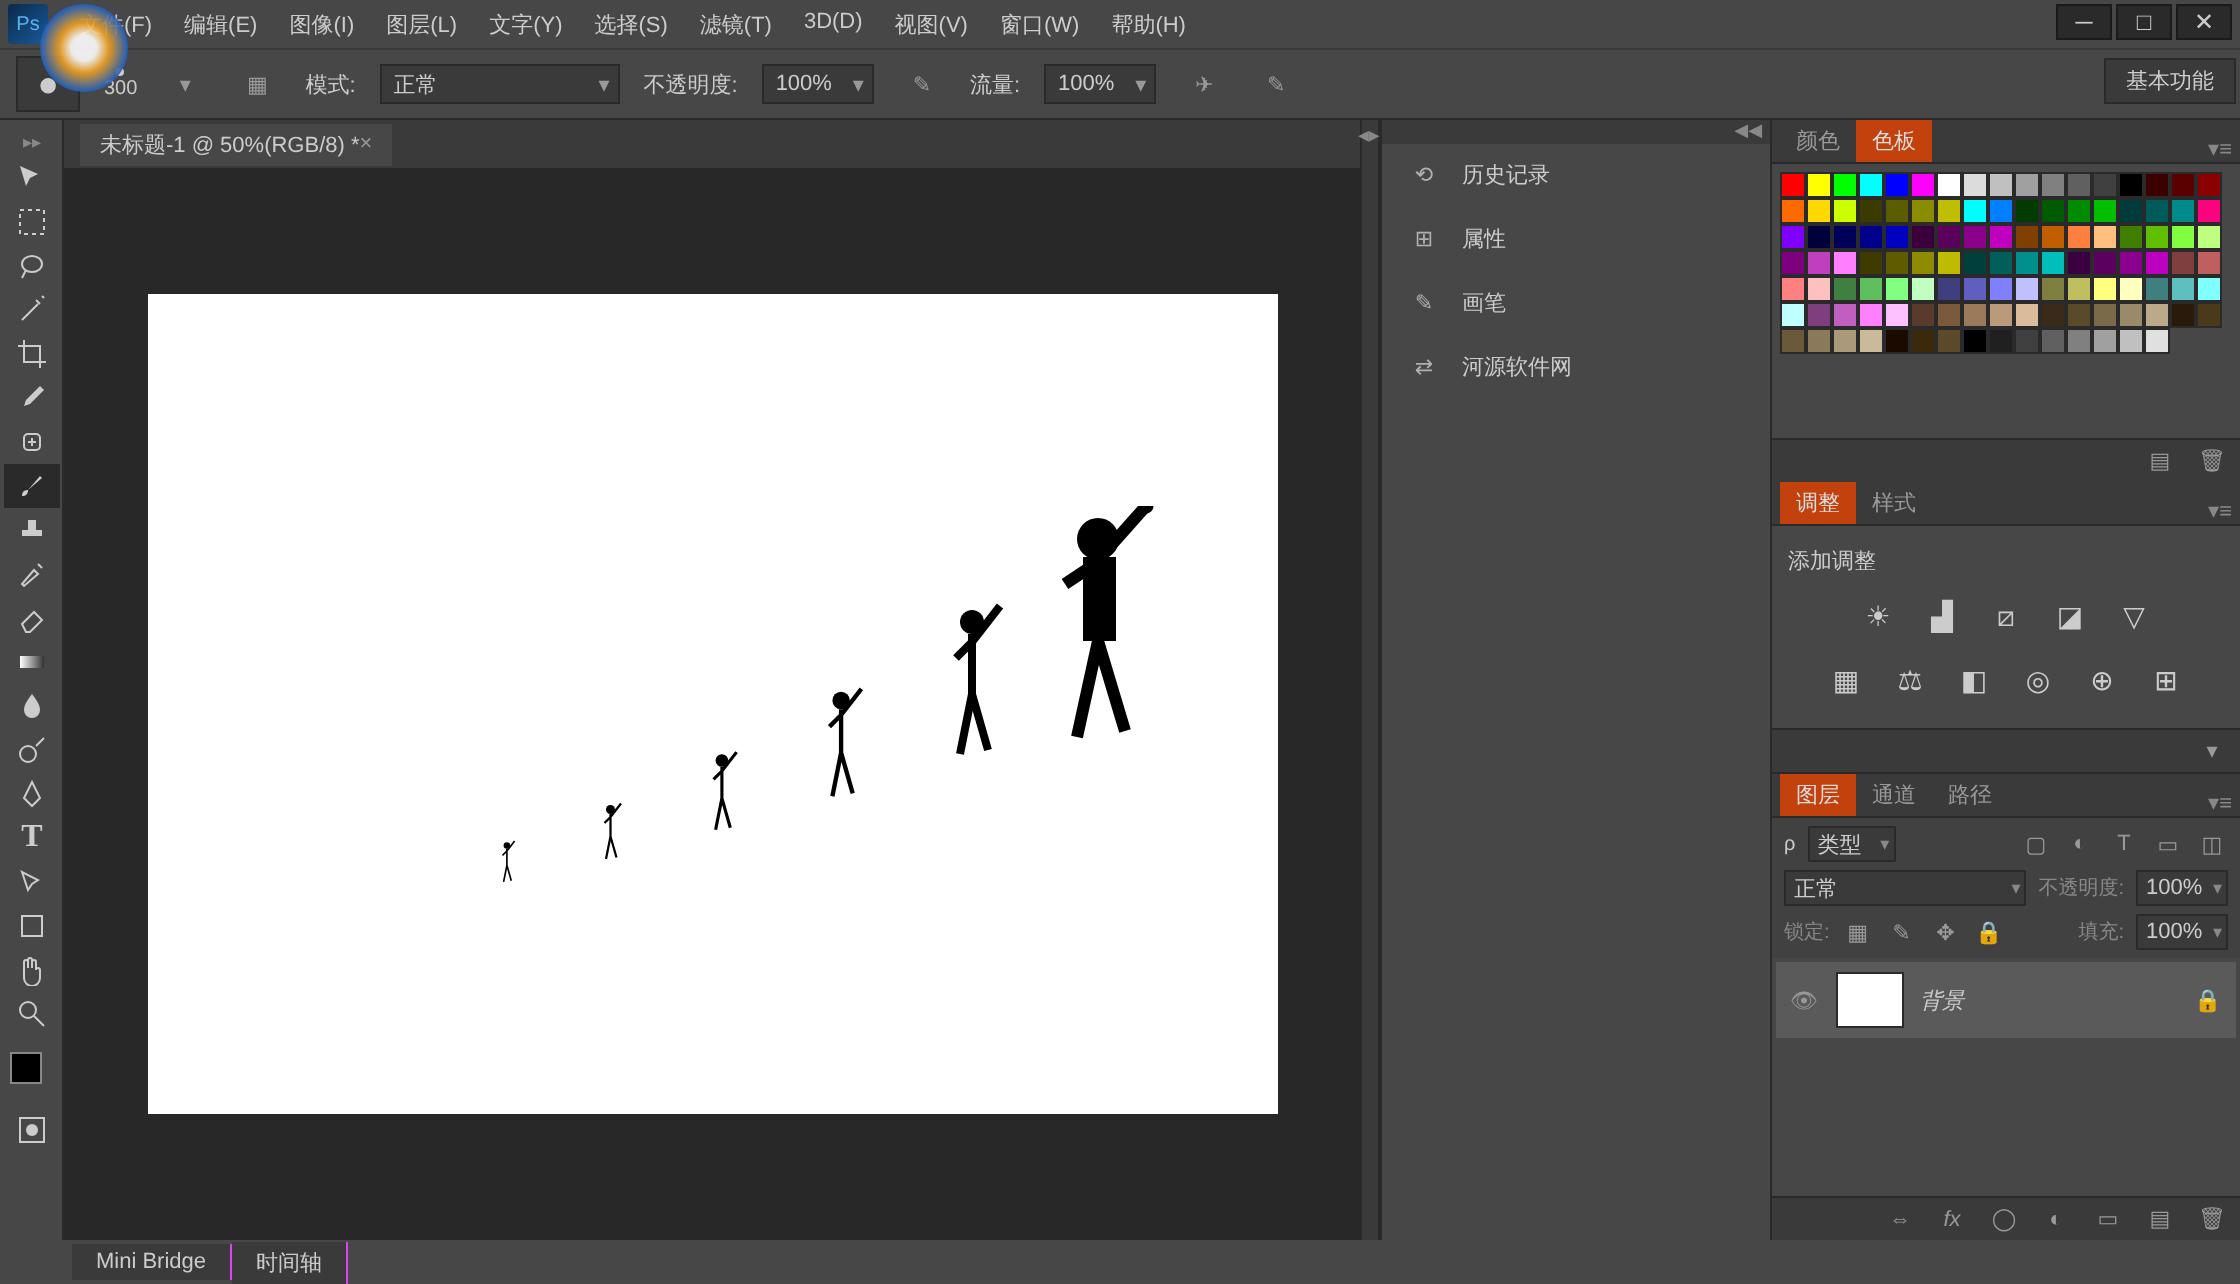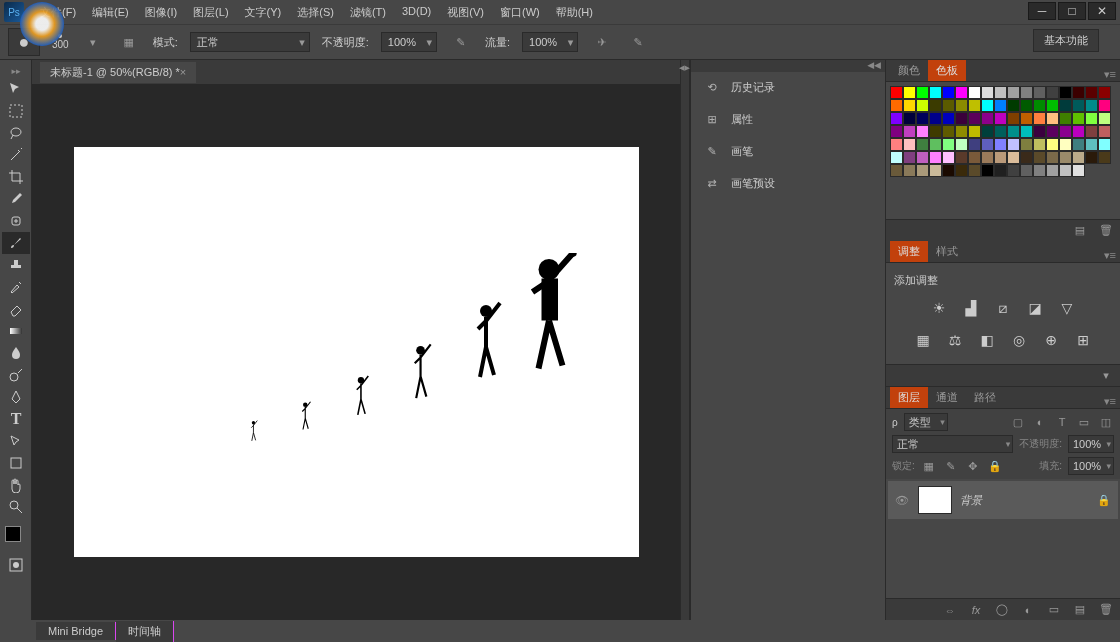--- a/index.html
+++ b/index.html
@@ -8,21 +8,21 @@
 .ps-logo{width:20px;height:20px;background:linear-gradient(135deg,#0a2a4a,#1a5a9a);border-radius:2px;display:flex;align-items:center;justify-content:center;color:#5ab0f0;font-weight:normal;font-size:10px;margin-right:8px}
 .menu-item{padding:2px 8px;cursor:pointer}
 .win-controls{position:absolute;right:4px;top:2px;display:flex;gap:2px}
 .win-btn{width:28px;height:18px;background:#2a2a2a;border:1px solid #1a1a1a;display:flex;align-items:center;justify-content:center;cursor:pointer;font-size:12px}
 .options-bar{height:36px;background:#474747;border-top:1px solid #3a3a3a;border-bottom:1px solid #2a2a2a;display:flex;align-items:center;padding:0 8px;gap:12px}
 .brush-preview{width:32px;height:28px;background:#3a3a3a;border:1px solid #2a2a2a;display:flex;align-items:center;justify-content:center}
 .field-label{color:#ccc;font-size:11px}
 .dropdown{background:#3a3a3a;border:1px solid #2a2a2a;height:20px;padding:0 20px 0 6px;display:flex;align-items:center;position:relative;min-width:60px}
 .dropdown::after{content:"▾";position:absolute;right:4px;color:#999}
 .icon-btn{width:24px;height:24px;display:flex;align-items:center;justify-content:center;cursor:pointer;color:#999}
-.right-btn{position:absolute;right:21px;top:29px;background:#3a3a3a;border:1px solid #2a2a2a;padding:3px 10px;font-size:11px}
+.right-btn{position:absolute;right:2px;top:29px;background:#3a3a3a;border:1px solid #2a2a2a;padding:3px 10px;font-size:11px}
 .main-area{position:absolute;left:0;top:60px;right:0;bottom:22px;display:flex}
 .toolbox{width:32px;background:#474747;border-right:1px solid #2a2a2a;display:flex;flex-direction:column;padding-top:4px}
 .tool{width:28px;height:22px;display:flex;align-items:center;justify-content:center;cursor:pointer;color:#ccc;font-size:14px;margin:0 2px}
 .tool.active{background:#2a2a2a}
 .tool svg{width:16px;height:16px;fill:#ccc}
 .doc-area{flex:1;background:#282828;display:flex;flex-direction:column;position:relative}
 .doc-tabs{height:24px;background:#3a3a3a;display:flex;align-items:center;padding-left:8px}
 .doc-tab{background:#474747;padding:3px 10px;display:flex;align-items:center;gap:0;font-size:11px;color:#ccc}
 .canvas-wrap{flex:1;display:flex;align-items:center;justify-content:center;background:#282828;overflow:hidden}
 .canvas{width:565px;height:410px;background:#fff;position:relative}
@@ -287,21 +287,21 @@
     <div class="panel-row">
         <span class="panel-icon">⊞</span>
         <span>属性</span>
       </div>
     <div class="panel-row">
         <span class="panel-icon">✎</span>
         <span>画笔</span>
       </div>
     <div class="panel-row">
         <span class="panel-icon">⇄</span>
-        <span>画笔预设</span>
+        <span>河源软件网</span>
       </div>
   </div>
 
   <div class="right-col">
 
     <div class="panel-tabs">
       <div class="ptab">颜色</div>
       <div class="ptab active">色板</div>
       <div class="spacer"></div>
         <span style="color:#888">▾≡</span>

